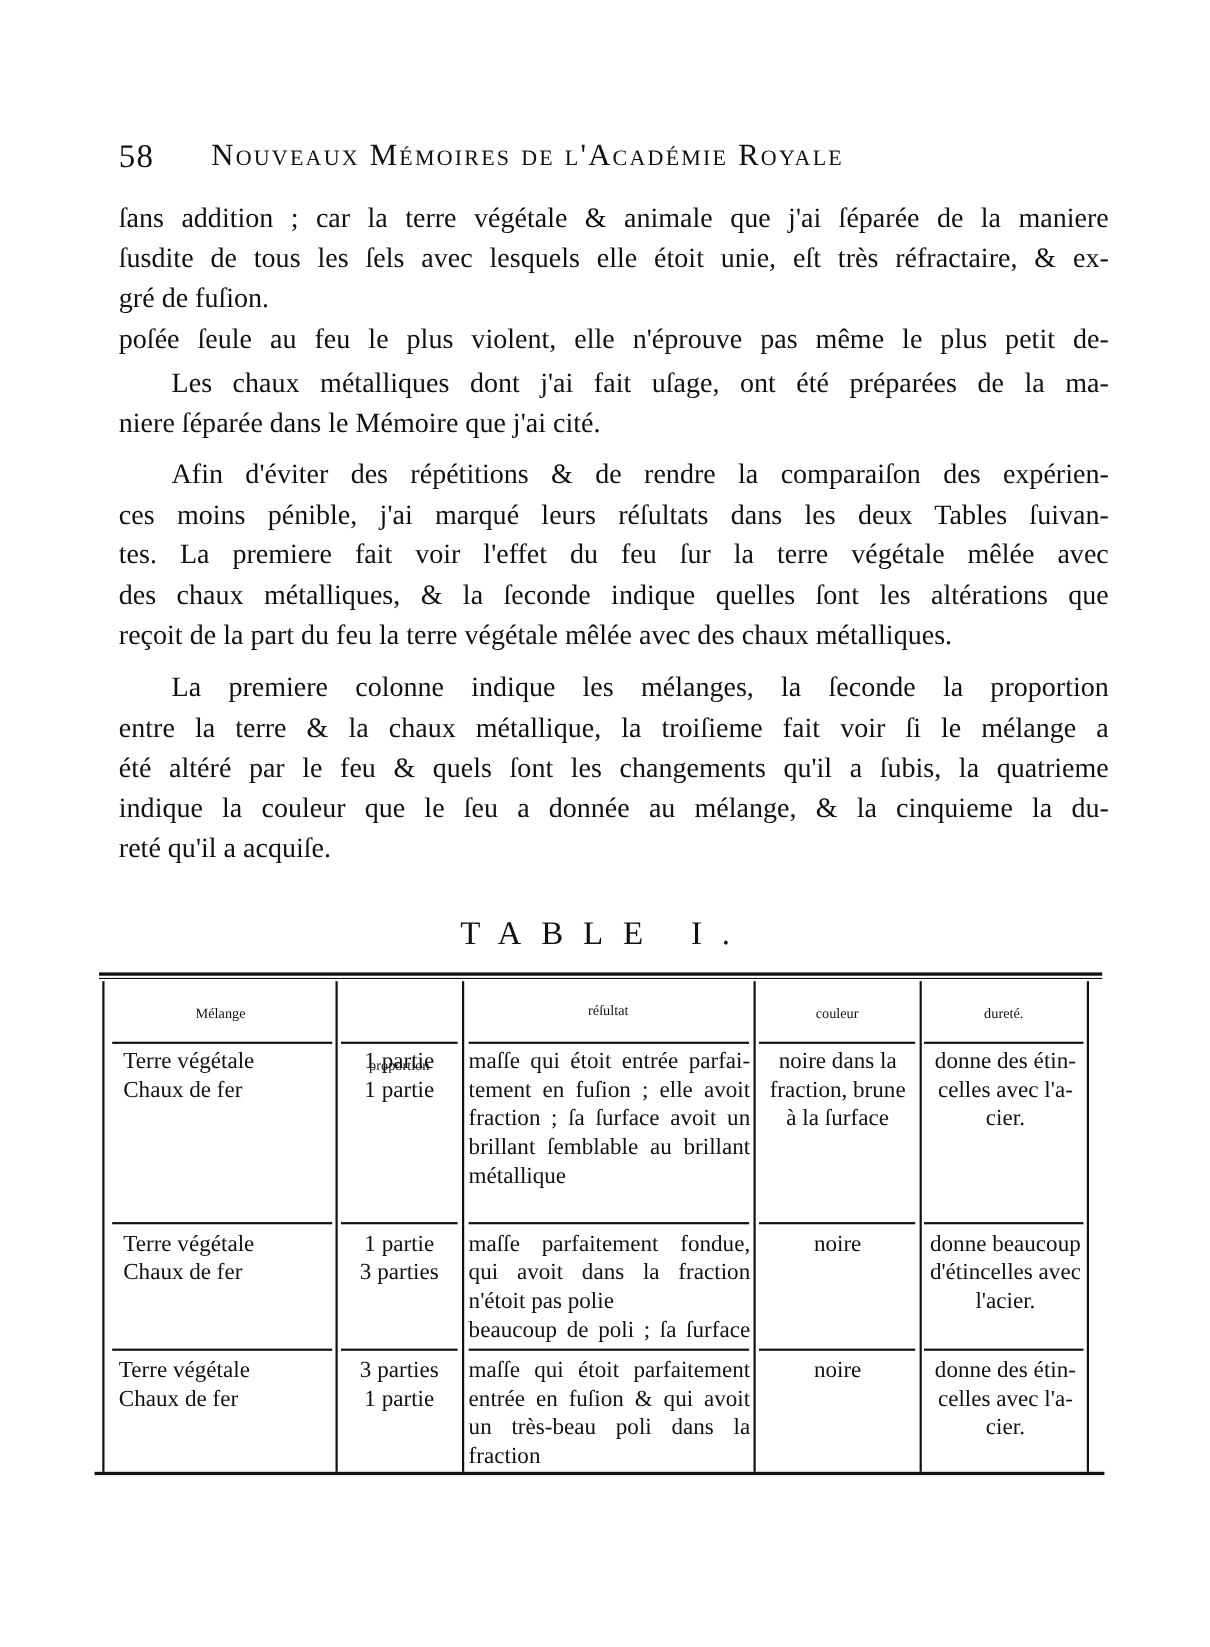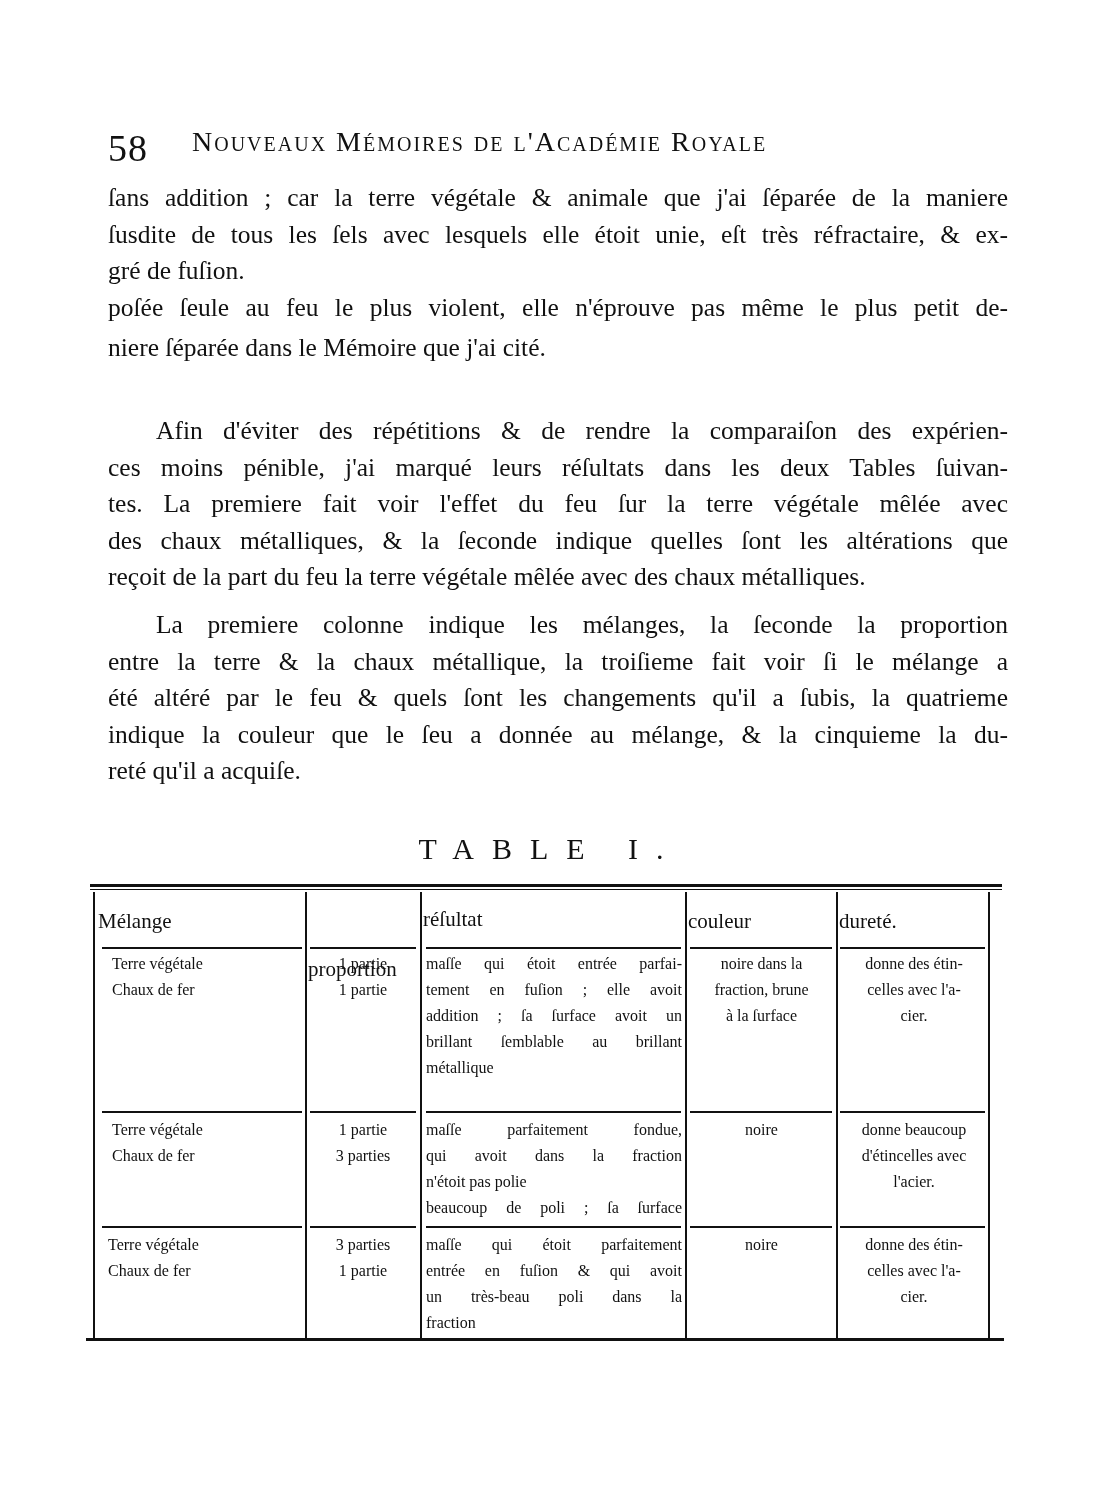--- a/index.html
+++ b/index.html
@@ -1,36 +1,36 @@
 <!DOCTYPE html>
 <html><head>
 <meta charset="utf-8">
 <style>
   html, body { margin: 0; padding: 0; background: #ffffff; }
   body { width: 1100px; height: 1497px; position: relative; overflow: hidden;
          font-family: "DejaVu Serif", "Liberation Serif", serif; color: #111; }
   .page { position: absolute; left: 0; top: 0; width: 1100px; height: 1497px; }
   .running-head { position: absolute; left: 108px; top: 126px; width: 830px; height: 40px;
                   font-family: "Liberation Serif", serif; font-size: 27px; letter-spacing: 1px; }
-  .page-number { position: absolute; left: 0; top: 0; font-size: 38px; font-family: Liberation Serif, serif; }
+  .page-number { position: absolute; left: 0; top: 0; font-size: 30px; font-family: Liberation Serif, serif; }
   .head-title { position: absolute; left: 84px; top: 0; font-variant: small-caps; font-size: 28px;
                 letter-spacing: 2px; white-space: nowrap; }
   .body-text { position: absolute; left: 108px; width: 900px;
                font-family: "Liberation Serif", serif; font-size: 25.5px; line-height: 36.5px;
                text-align: justify; }
   .line { display: block; height: 36.5px; white-space: nowrap; text-align-last: justify; text-align: justify; }
   .line.last { text-align-last: left; }
   .indent { padding-left: 48px; }
   .table-title { position: absolute; left: 0; width: 1100px; top: 832px; text-align: center;
                  font-family: "Liberation Serif", serif; font-size: 30px; letter-spacing: 18px; }
   .tbl { position: absolute; left: 90px; top: 884px; width: 912px; height: 460px; }
   .rule { position: absolute; background: #111; }
   .vrule { position: absolute; background: #111; width: 2px; }
-  .cell { position: absolute; font-family: "Liberation Serif", serif; font-size: 16px; line-height: 26px; }
-  .hdr { font-size: 21px; }
+  .cell { position: absolute; font-family: "Liberation Serif", serif; font-size: 21px; line-height: 26px; }
+  .hdr { font-size: 13px; text-align: center; }
   .cell .ln { display: block; white-space: nowrap; }
   .j .ln { text-align: justify; text-align-last: justify; }
   .j .ln.last { text-align-last: left; }
   .c { text-align: center; }
 </style>
 </head>
 <body>
 
 <div class="page">
 
@@ -40,20 +40,21 @@
   </div>
 
   <div class="body-text" style="top:180px;">
     <span class="line">ſans addition ;  car la terre végétale &amp; animale que j'ai ſéparée de la maniere</span>
     <span class="line">ſusdite de tous les ſels avec lesquels elle étoit unie,  eſt très réfractaire, &amp; ex-</span>
     <span class="line last">gré  de fuſion.</span>
     <span class="line">poſée ſeule au feu le plus violent,  elle n'éprouve pas même le plus  petit de-</span>
   </div>
 
   <div class="body-text" style="top:330px;">
+    <span class="line indent">Les chaux métalliques dont j'ai fait uſage,  ont été préparées de la ma-</span>
     <span class="line last">niere ſéparée dans  le Mémoire que  j'ai cité.</span>
   </div>
 
   <div class="body-text" style="top:413px;">
     <span class="line indent">Afin d'éviter des répétitions &amp; de rendre  la comparaiſon des expérien-</span>
     <span class="line">ces moins pénible,  j'ai  marqué  leurs réſultats dans les deux Tables  ſuivan-</span>
     <span class="line">tes.   La premiere fait  voir l'effet du feu ſur la terre végétale mêlée avec</span>
     <span class="line">des chaux métalliques,  &amp; la ſeconde indique quelles ſont les altérations que</span>
     <span class="line last">reçoit de la part du  feu la terre végétale mêlée avec des chaux  métalliques.</span>
   </div>
@@ -98,21 +99,21 @@
       <span class="ln">Terre  végétale</span>
       <span class="ln">Chaux  de  fer</span>
     </div>
     <div class="cell c" style="left:218px;top:67px;width:110px;">
       <span class="ln">1 partie</span>
       <span class="ln">1 partie</span>
     </div>
     <div class="cell j" style="left:336px;top:67px;width:256px;">
       <span class="ln">maſſe  qui  étoit  entrée  parfai-</span>
       <span class="ln">tement  en fuſion ;  elle  avoit</span>
-      <span class="ln">addition ;  ſa  ſurface  avoit  un</span>
+      <span class="ln">fraction ;  ſa  ſurface  avoit  un</span>
       <span class="ln">brillant  ſemblable  au  brillant</span>
       <span class="ln last">métallique</span>
     </div>
     <div class="cell c" style="left:599px;top:67px;width:145px;">
       <span class="ln">noire  dans  la</span>
       <span class="ln">fraction,   brune</span>
       <span class="ln">à  la  ſurface</span>
     </div>
     <div class="cell c" style="left:751px;top:67px;width:146px;">
       <span class="ln">donne  des  étin-</span>

